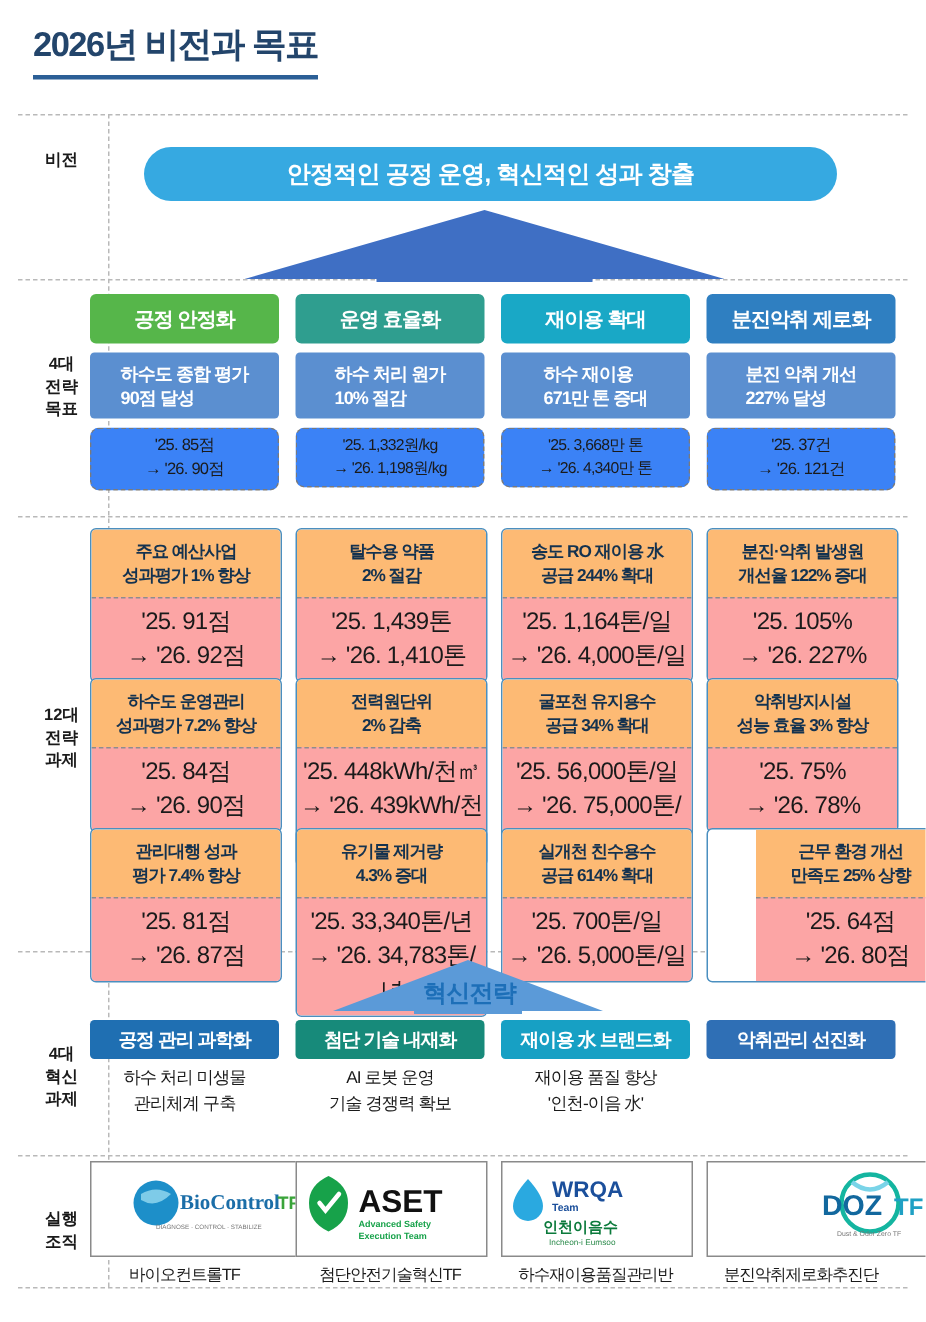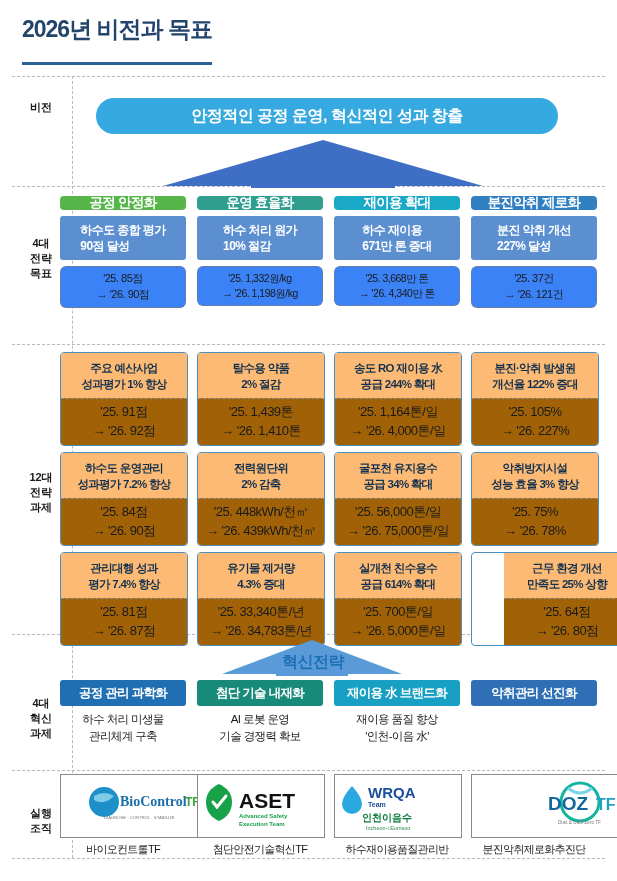--- a/index.html
+++ b/index.html
@@ -10,21 +10,21 @@
     color:#1a1a1a;
     position:relative;
     overflow:hidden;
   }
   .page{position:relative;width:617px;height:881px;}
 
   
   .title-wrap{position:absolute;left:22px;top:14px;width:290px;}
   .title{
     font-size:23px;font-weight:bold;color:#23456b;letter-spacing:-1px;
-    padding-bottom:17px;border-bottom:3px solid #2b5f96;display:inline-block;
+    padding-bottom:5px;border-bottom:3px solid #2b5f96;display:inline-block;
   }
 
   
   .rail{
     position:absolute;left:18px;width:46px;
     font-size:11px;font-weight:bold;color:#1a1a1a;text-align:center;line-height:1.35;
   }
 
   
   .hsep{position:absolute;left:12px;width:593px;border-top:1px dashed #b9b9b9;}
@@ -40,21 +40,21 @@
   .bigarrow{
     position:absolute;left:163px;top:140px;width:320px;height:48px;
   }
 
   
   .cols{position:absolute;left:60px;top:196px;width:540px;}
   .col{position:absolute;width:126px;}
   .c0{left:0px;} .c1{left:137px;} .c2{left:274px;} .c3{left:411px;}
 
   .stratHead{
-    height:14px;border-radius:4px;color:#fff;font-weight:bold;font-size:13.5px;
+    height:33px;border-radius:4px;color:#fff;font-weight:bold;font-size:13.5px;
     display:flex;align-items:center;justify-content:center;letter-spacing:-0.7px;
   }
   .green{background:#56b64a;}
   .teal{background:#2f9e8f;}
   .cyan{background:#19a8c6;}
   .blue{background:#2f7fc1;}
 
   .stratGoal{
     margin-top:6px;height:44px;background:#5b8fd0;color:#fff;border-radius:3px;
     display:flex;flex-direction:column;align-items:center;justify-content:center;
@@ -70,21 +70,21 @@
   .tasks{position:absolute;left:60px;top:352px;width:540px;}
   .task{
     position:absolute;width:126px;border:1px solid #4a8fc0;border-radius:4px;
     background:#fff;overflow:hidden;
   }
   .taskTitle{
     background:#fdba74;color:#14324f;font-size:11.5px;font-weight:bold;
     text-align:center;line-height:1.4;padding:7px 3px 6px;letter-spacing:-0.7px;
   }
   .taskNote{
-    border-top:1px dashed #8d8d8d;background:#a16207;font-size:13px;text-align:center;
+    border-top:1px dashed #8d8d8d;background:#fca5a5;font-size:16px;text-align:center;
     line-height:1.45;padding:4px 2px;letter-spacing:-0.5px;
   }
   .r0{top:0;} .r1{top:100px;} .r2{top:200px;}
 
   
   .innoArrow{position:absolute;left:222px;top:640px;width:180px;height:36px;}
   .innoLabel{
     position:absolute;left:258px;top:652px;width:110px;text-align:center;
     font-size:16px;font-weight:bold;color:#1d6fb8;letter-spacing:-0.5px;
   }

